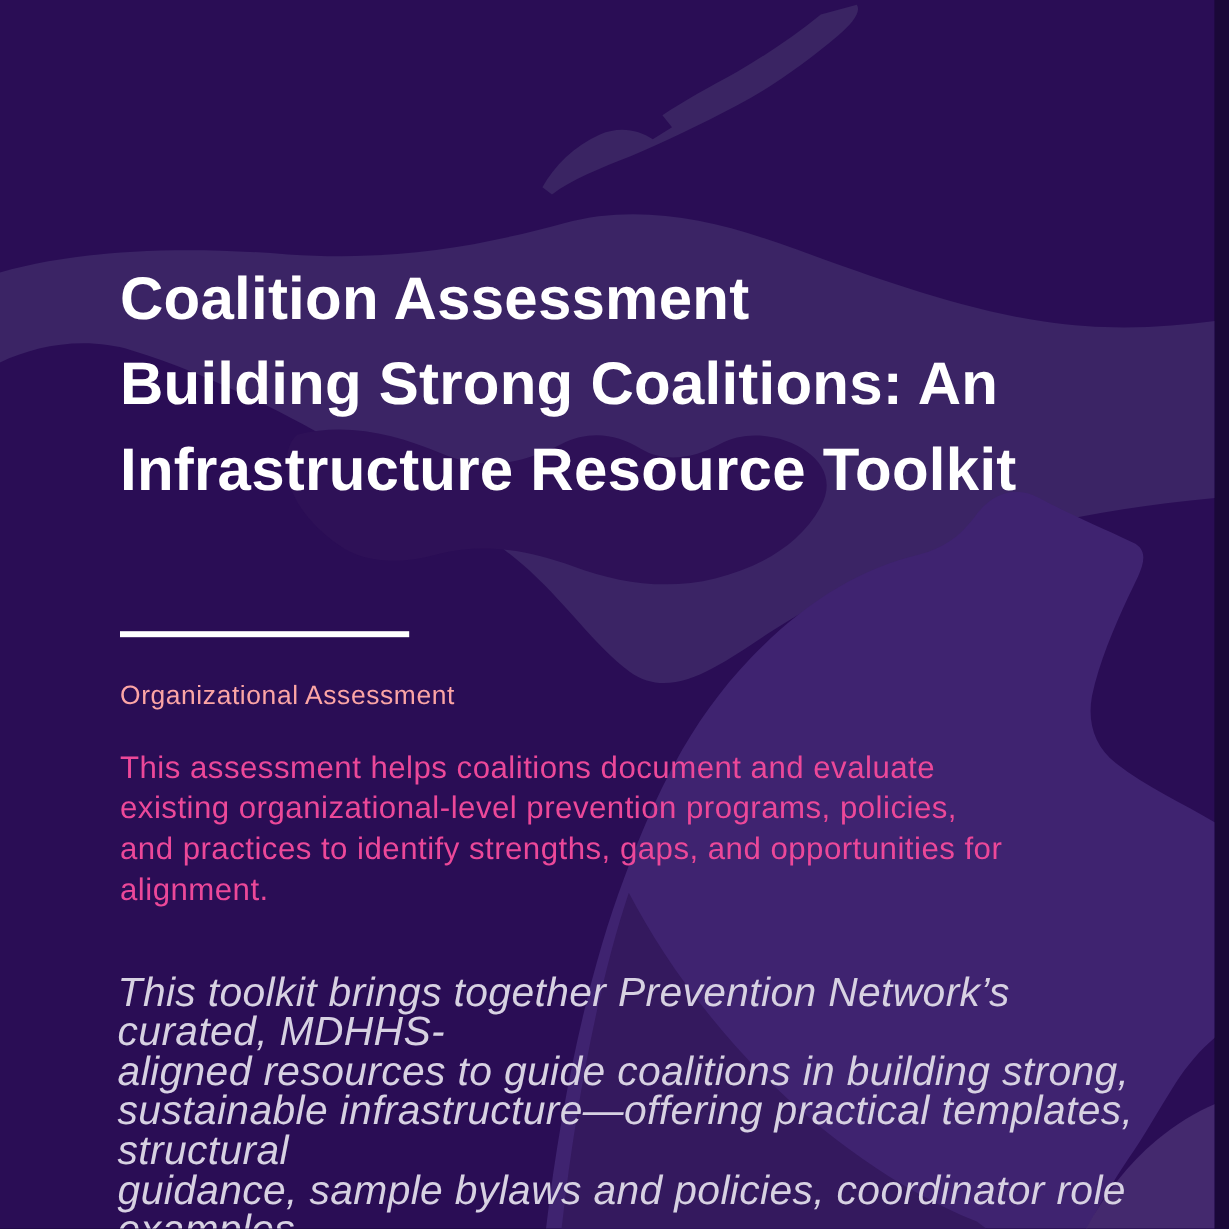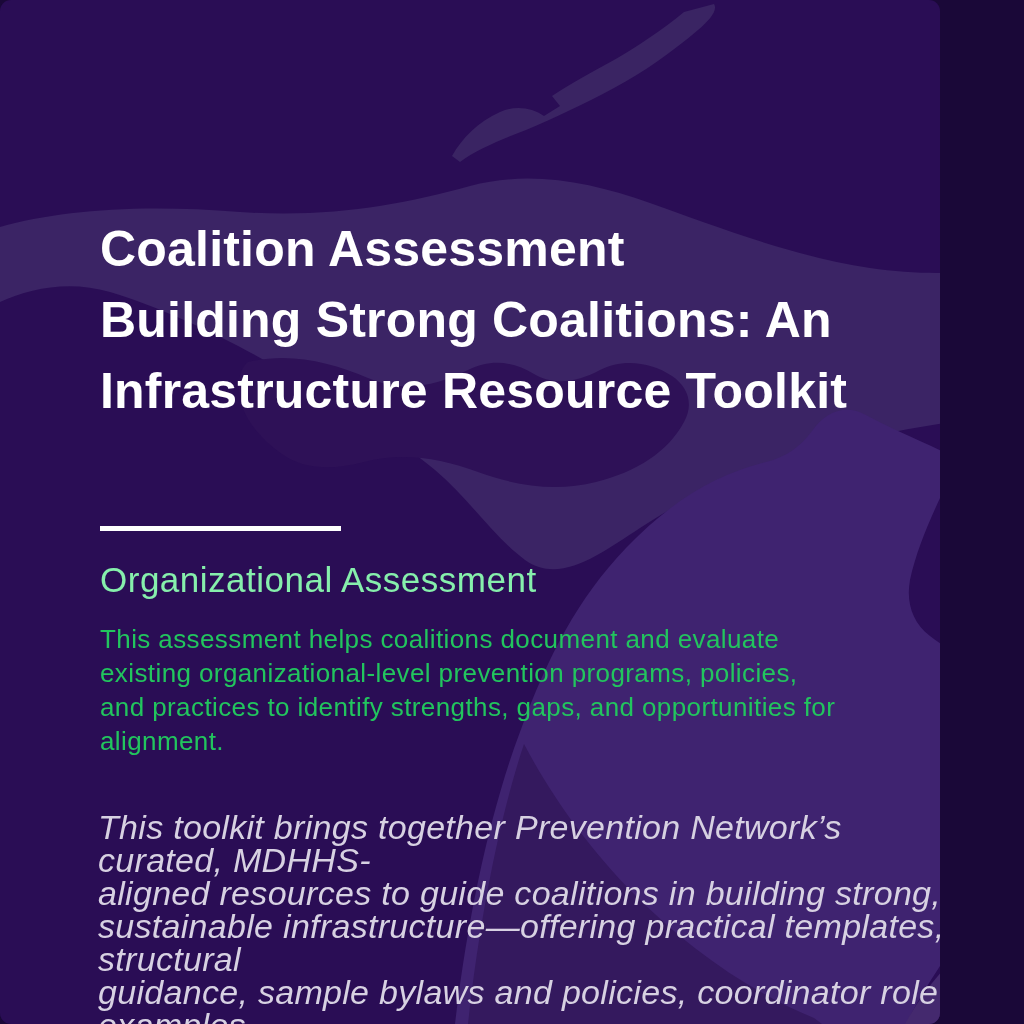--- a/index.html
+++ b/index.html
@@ -1,23 +1,22 @@
 <!DOCTYPE html>
 <html><head>
 <meta charset="utf-8">
 <style>
   html, body { margin: 0; padding: 0; background: #1a0838; }
   .canvas {
     position: relative;
-    width: 940px;
+    width: 1012px;
     height: 1024px;
     overflow: hidden;
     background: #2a0d55;
     font-family: "Liberation Sans", sans-serif;
-    border-radius: 11px;
   }
   .map {
     position: absolute;
     inset: 0;
     width: 1024px;
     height: 1024px;
     display: block;
   }
   .title {
     position: absolute;
@@ -38,33 +37,33 @@
     top: 526px;
     width: 241px;
     height: 5px;
     background: #ffffff;
   }
   .heading {
     position: absolute;
     left: 100px;
     top: 561px;
     margin: 0;
-    color: #86efac;
-    font-size: 35px;
+    color: #fca5a5;
+    font-size: 22px;
     line-height: 38px;
     font-weight: 500;
     letter-spacing: 0.5px;
   }
   .body-text {
     position: absolute;
     left: 100px;
     top: 622px;
     width: 820px;
     margin: 0;
-    color: #22c55e;
+    color: #ec4899;
     font-size: 26px;
     line-height: 34px;
     font-weight: 400;
     letter-spacing: 0.4px;
     white-space: pre-line;
   }
   .note-text {
     position: absolute;
     left: 98px;
     top: 811px;

